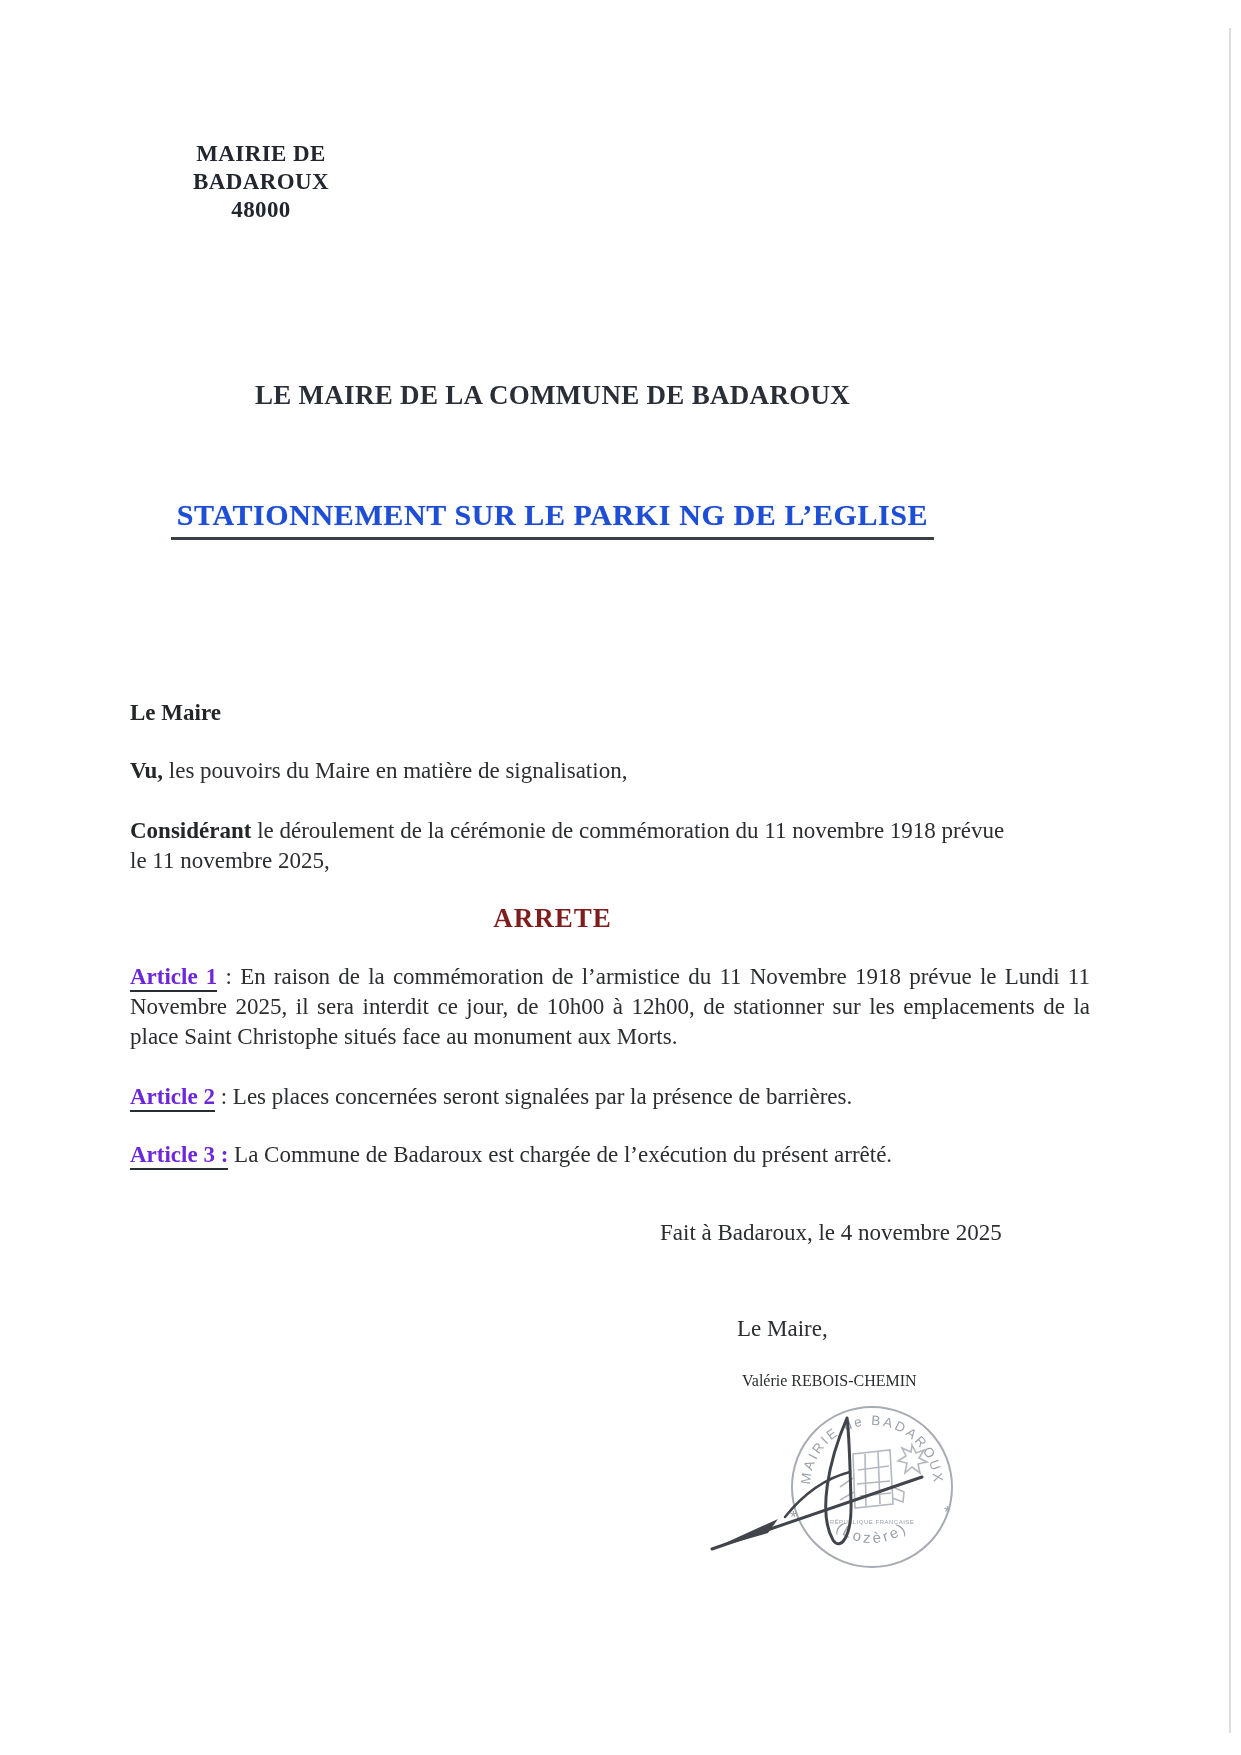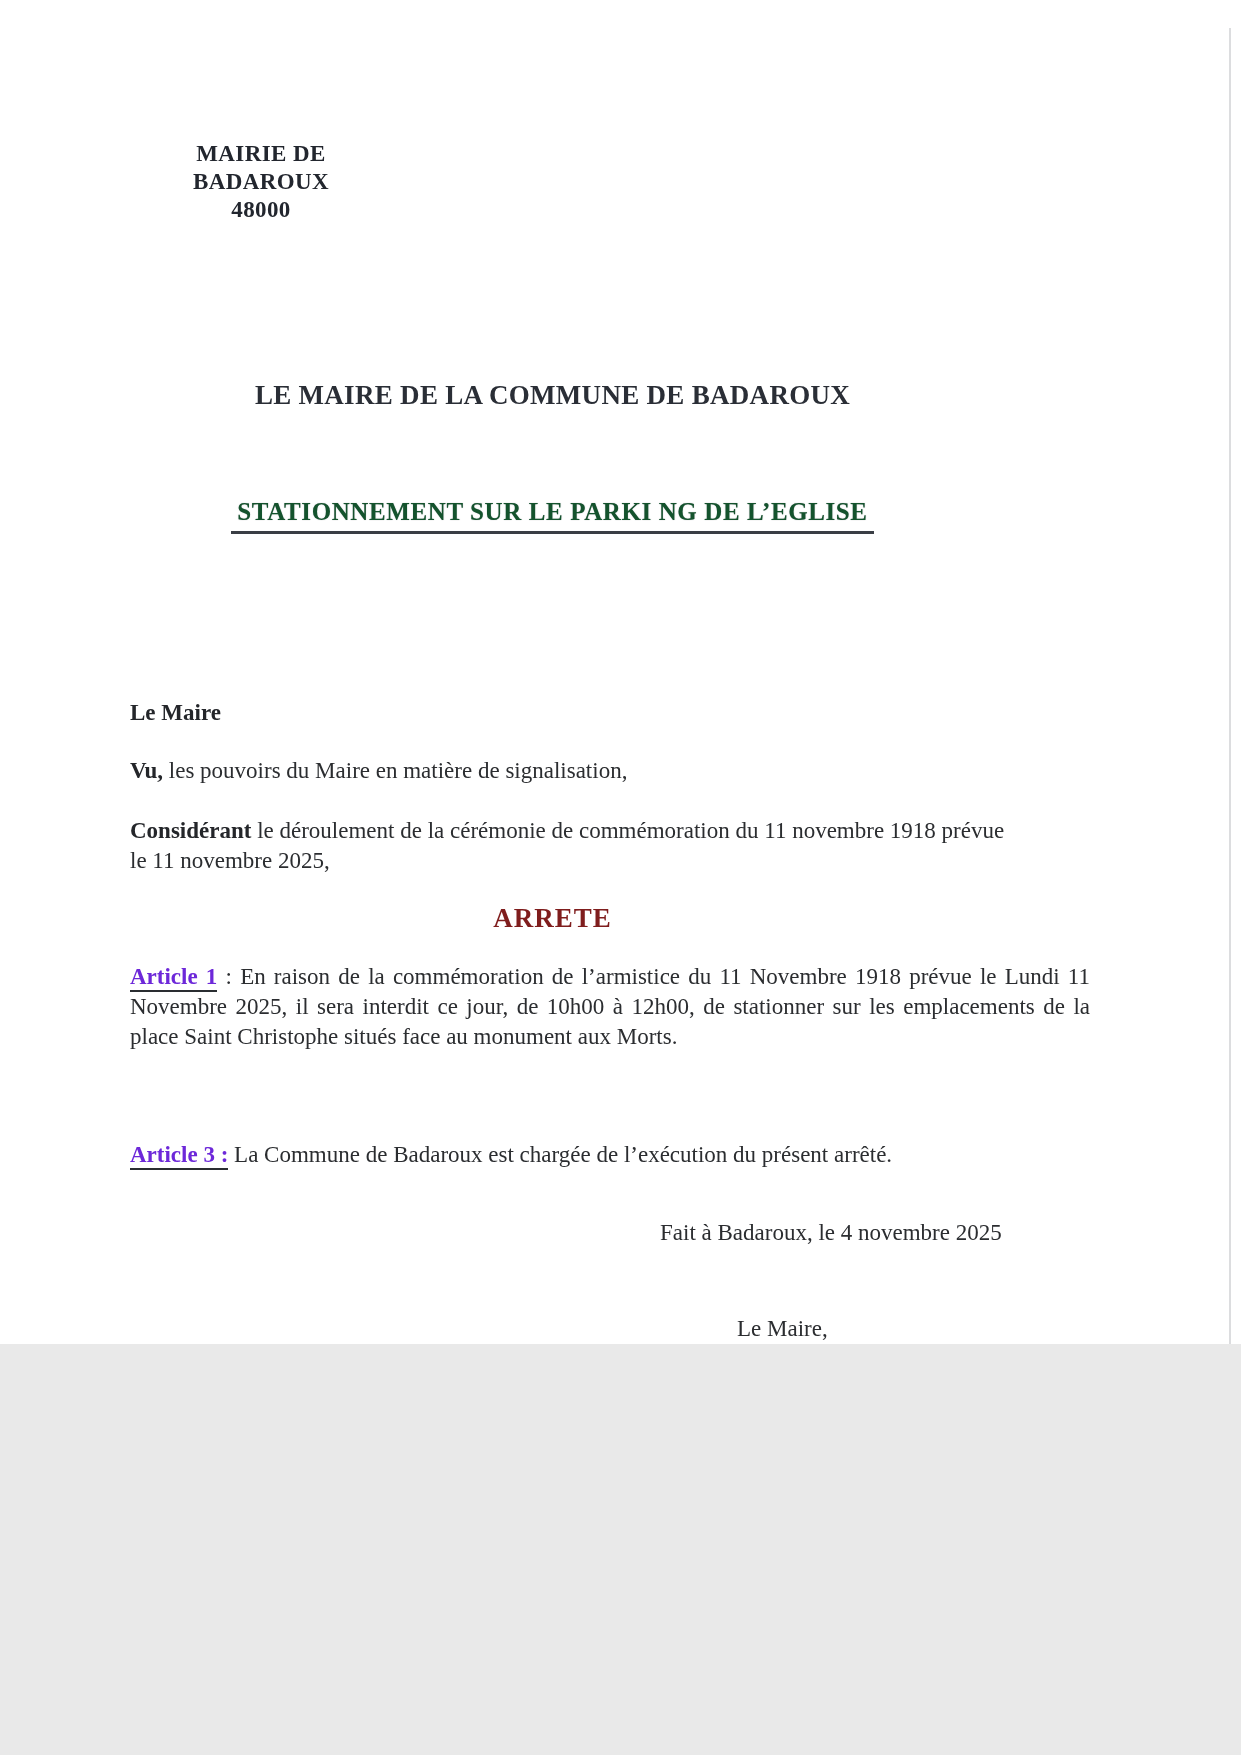--- a/index.html
+++ b/index.html
@@ -1,32 +1,32 @@
 <!DOCTYPE html>
 <html><head>
 <meta charset="utf-8">
 <style>
   html,body{margin:0;padding:0;background:#e9e9e9;}
   .page{
     position:relative;
-    width:1241px;height:1344px;
+    width:1241px;height:1755px;
     background:#ffffff;
     font-family:"Liberation Serif", serif;
     color:#2b2d30;
     overflow:hidden;
     margin:0 auto;
   }
   .abs{position:absolute;}
   
   .letterhead{top:140px;left:128px;width:266px;text-align:center;
     font-weight:bold;font-size:23px;line-height:28px;color:#22262e;letter-spacing:.4px;}
   
   .hcol{left:130px;width:845px;text-align:center;}
   .title-main{top:380px;font-weight:bold;font-size:27px;color:#2a2e36;letter-spacing:.3px;}
-  .title-sub{top:498px;font-weight:bold;font-size:25px;color:#14532d;letter-spacing:.6px;
+  .title-sub{top:498px;font-weight:bold;font-size:30px;color:#1d4ed8;letter-spacing:.6px;
     text-shadow:0 0 1px rgba(92,98,108,.55);}
   .title-sub .ul{display:inline-block;border-bottom:3px solid #3a3e45;padding:0 6px 5px;}
   .title-place{top:585px;left:175px;font-weight:bold;font-size:22px;color:#24272c;}
   .title-place .ul{display:inline-block;border-bottom:2px solid #25282d;padding:0 3px 2px;}
   .arrete{top:903px;font-weight:bold;font-size:27px;letter-spacing:1px;color:#7f1d1d;}
   
   .body-par{left:130px;width:960px;font-size:23px;line-height:30px;}
   .lead-b{font-weight:bold;color:#24262a;}
   .art-label{font-weight:bold;color:#6d28d9;border-bottom:2px solid #2a2d31;padding-bottom:1px;}
   .justify{text-align:justify;}
@@ -70,20 +70,21 @@
   <div class="abs body-par le-maire">Le Maire</div>
 
   <p class="abs body-par vu" style="margin:0"><span class="lead-b">Vu,</span><span> les pouvoirs du Maire en matière de signalisation,</span></p>
 
   <p class="abs body-par considerant" style="margin:0"><span class="lead-b">Considérant</span><span> le déroulement de la cérémonie de commémoration du 11 novembre 1918 prévue le 11 novembre 2025,</span></p>
 
   <div class="abs hcol arrete">ARRETE</div>
 
   <p class="abs body-par justify article1" style="margin:0"><span class="art-label">Article 1</span><span> : </span><span>En raison de la commémoration de l’armistice du 11 Novembre 1918 prévue le Lundi 11 Novembre 2025, il sera interdit ce jour, de 10h00 à 12h00, de stationner sur les emplacements de la place Saint Christophe situés face au monument aux Morts.</span></p>
 
+  <p class="abs body-par article2" style="margin:0"><span class="art-label">Article 2</span><span> : </span><span>Les places concernées seront signalées par la présence de barrières.</span></p>
 
   <p class="abs body-par article3" style="margin:0"><span class="art-label">Article 3 :</span><span> </span><span>La Commune de Badaroux est chargée de l’exécution du présent arrêté.</span></p>
 
   <div class="abs closing-date">Fait à Badaroux, le 4 novembre 2025</div>
   <div class="abs closing-title">Le Maire,</div>
   <div class="abs closing-name">Valérie REBOIS-CHEMIN</div>
 
   <svg class="abs stampsig" viewBox="0 0 320 205">
     <defs>
       <path id="arcTop" d="M 125.8 121.2 A 62 62 0 1 1 238.2 121.2"></path>

